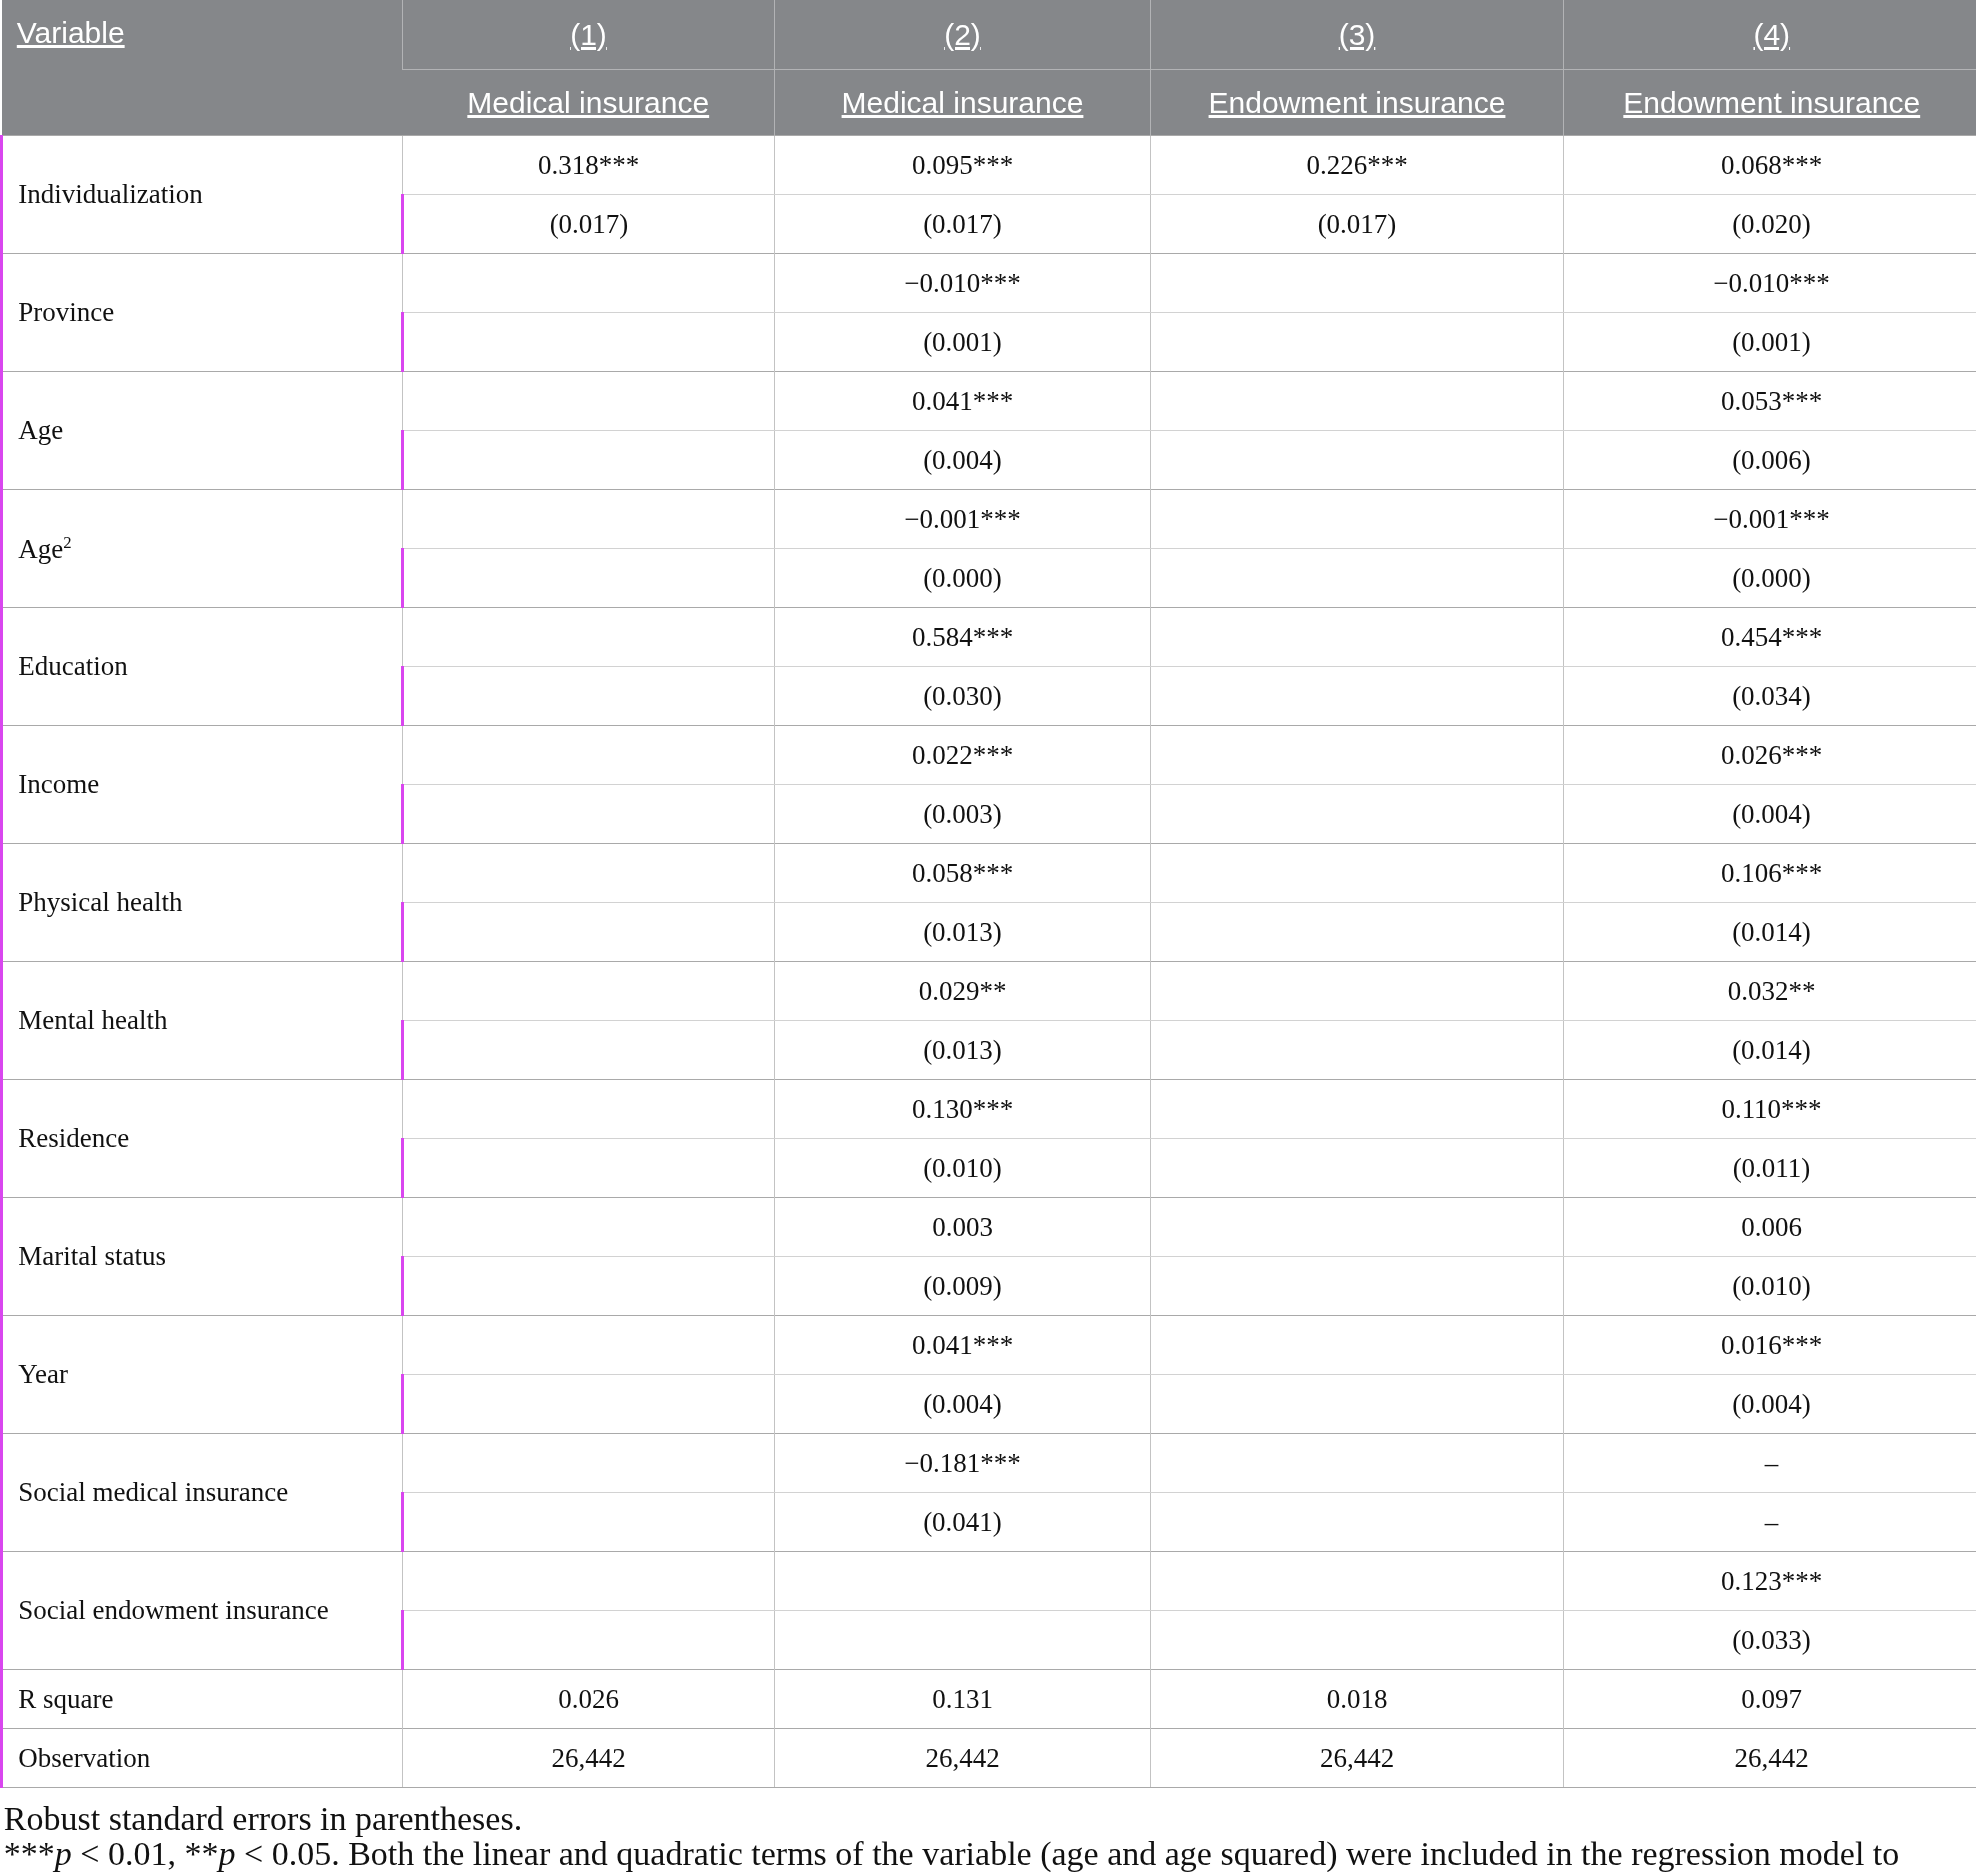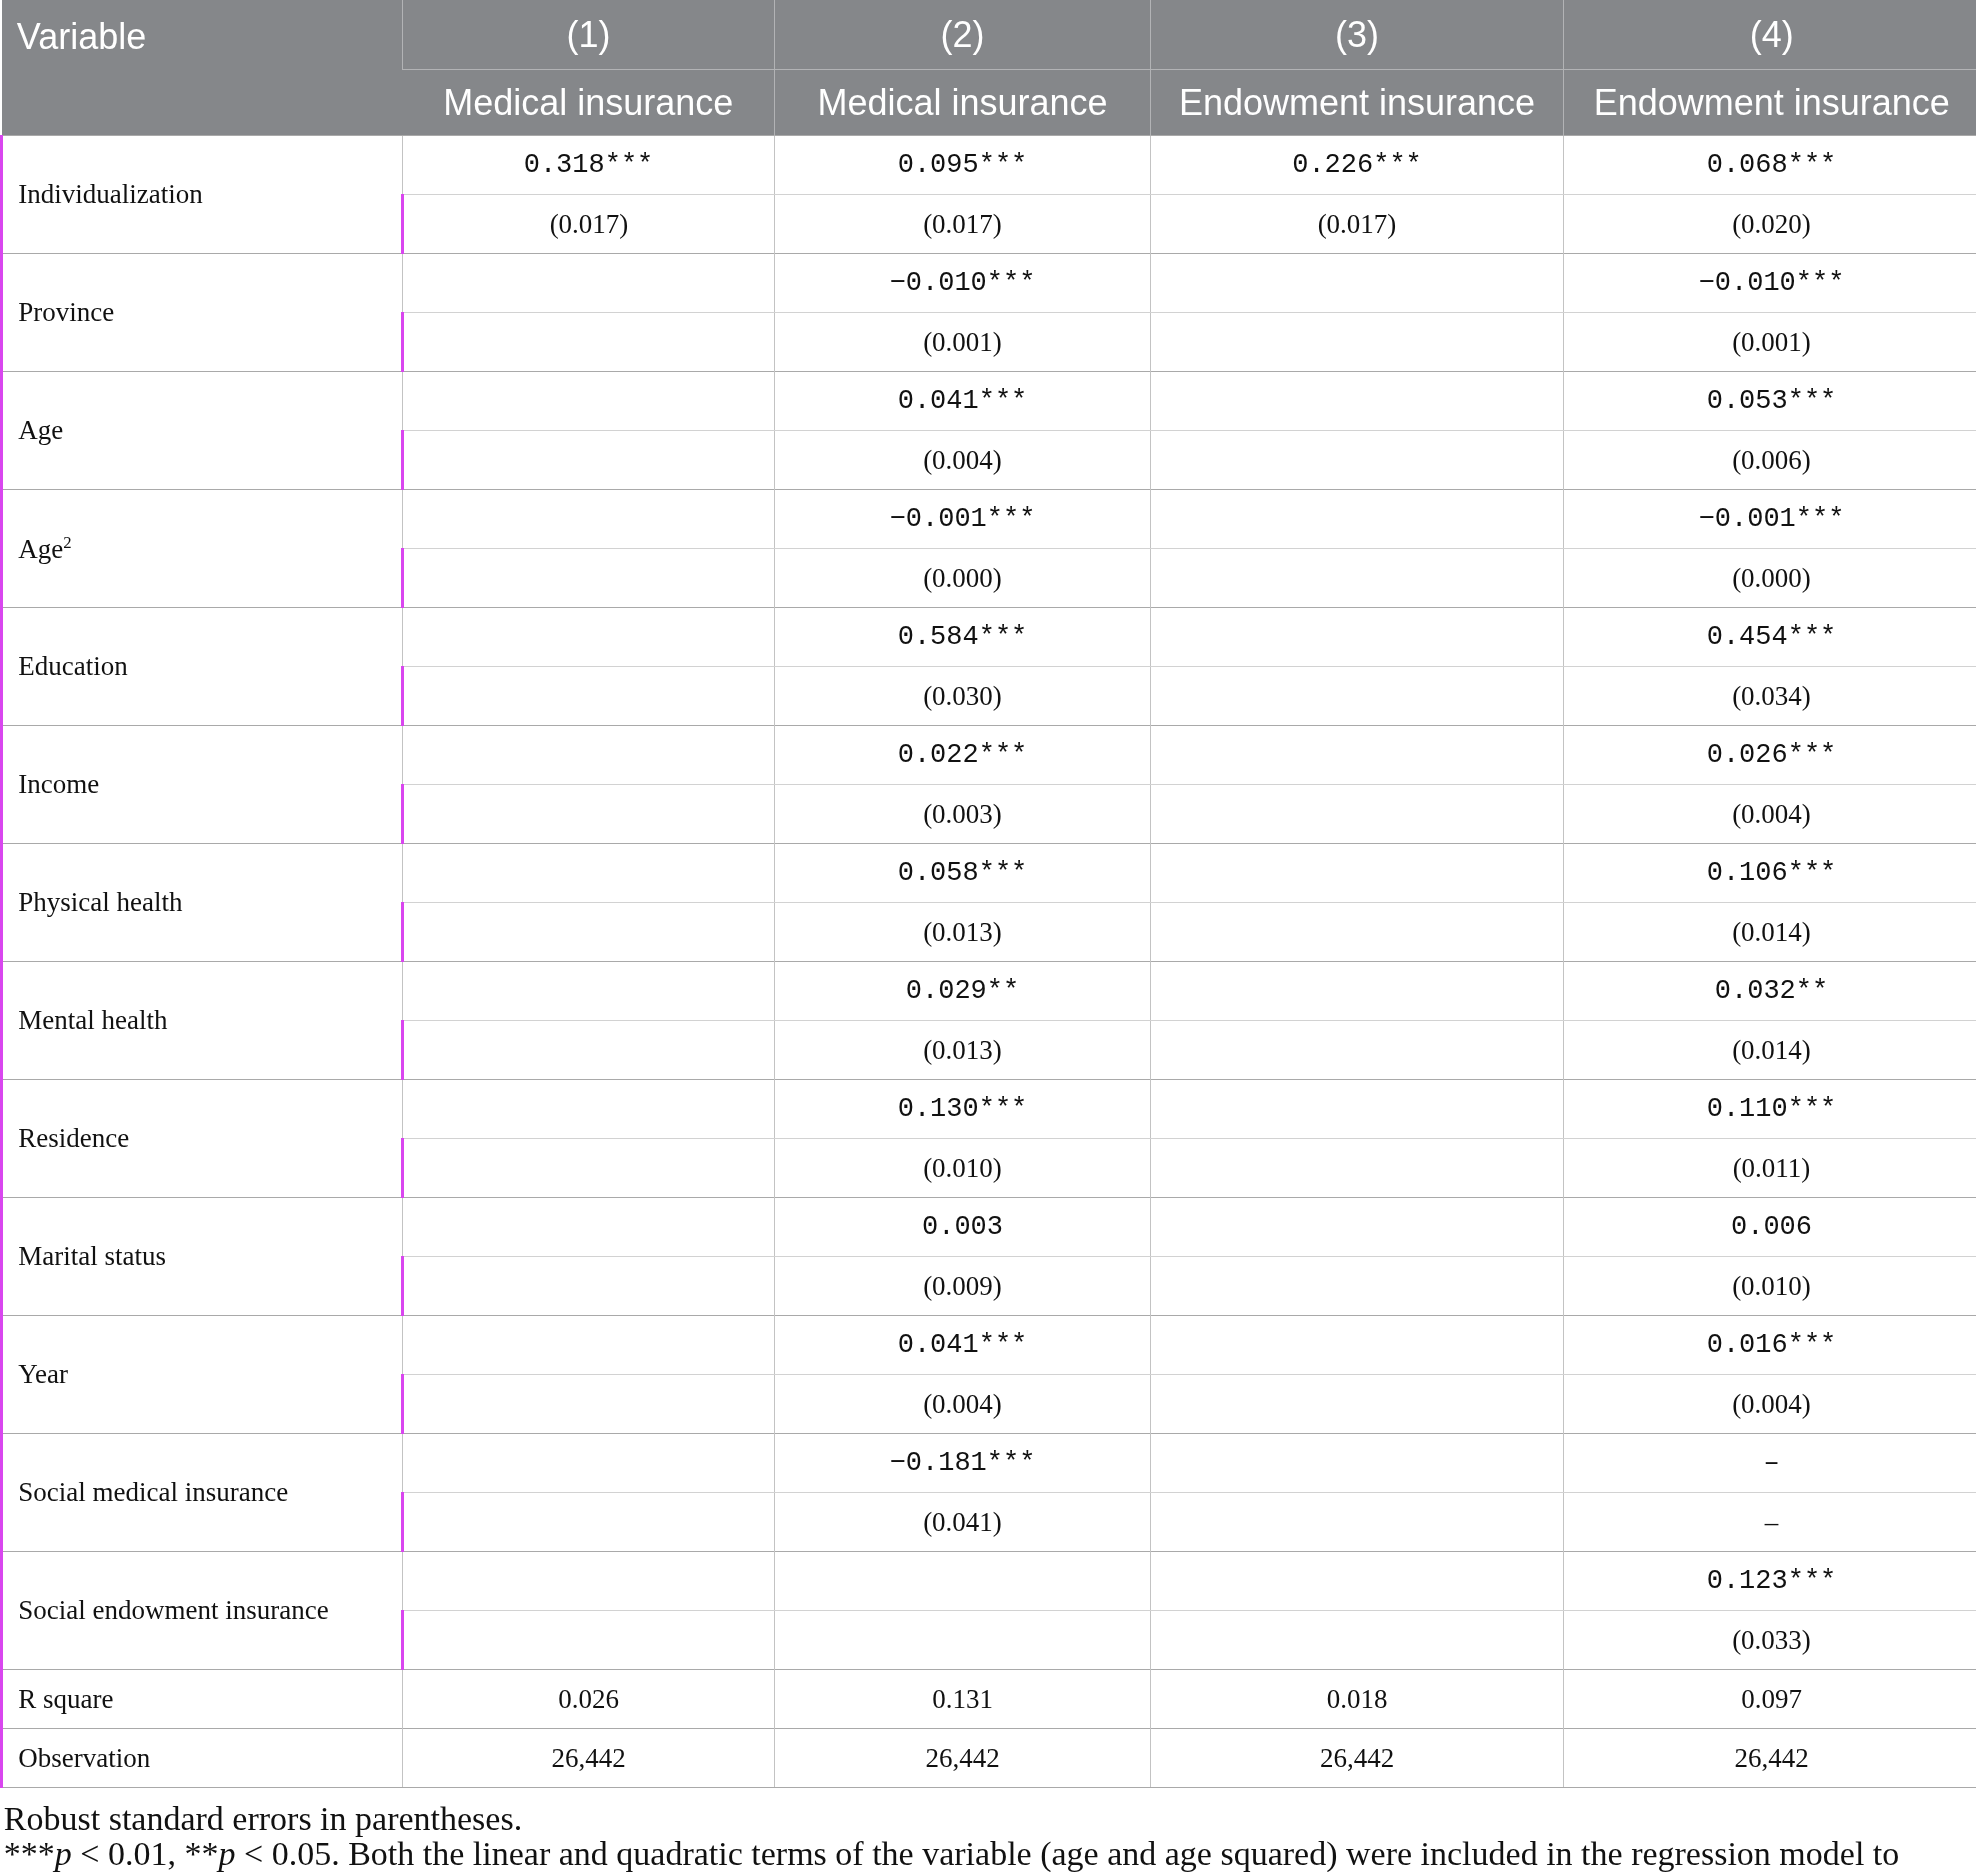--- a/index.html
+++ b/index.html
@@ -24,23 +24,24 @@
   col.c-2 { width: 376px; }
   col.c-3 { width: 413px; }
   col.c-4 { width: 416px; }
 
   
   thead th {
     background: #85878a;
     color: #ffffff;
     font-family: "Liberation Sans", sans-serif;
     font-weight: 400;
-    font-size: 36px;
+    font-size: 30px;
     text-align: center;
     padding: 0;
+    text-decoration: underline;
   }
   thead tr.h1 th { height: 69px; }
   thead tr.h2 th { height: 65px; }
   thead th.var-head {
     text-align: left;
     vertical-align: top;
     padding: 16.3px 0 0 15.3px;
   }
   thead th + th { border-left: 1.9px solid #b2b3b5; }
   thead tr.h1 th.colnum { border-bottom: 1.9px solid #b2b3b5; }
@@ -57,21 +58,21 @@
   tbody td:first-child { border-left: 3px solid #d946ef; }
   tbody td:last-child { border-right: 1px solid #cccccc; }
   tbody td.num { text-align: center; }
   tbody td.var-cell, tbody td.sum-label {
     text-align: left;
     padding-left: 15.3px;
   }
   tbody td.var-cell sup { font-size: 0.62em; }
 
   
-  tr.coef-row td.num { border-bottom: 1px solid #d2d2d2; font-family: Liberation Mono, monospace; }
+  tr.coef-row td.num { border-bottom: 1px solid #d2d2d2; }
   
   tr.group-start td { border-top: 1.9px solid #a9a9a9; }
   tbody tr:last-child td { border-bottom: 1.9px solid #a9a9a9; }
 
   
   .notes {
     padding: 13.4px 5.7px 0 3.8px;
     font-size: 34px;
     line-height: 35px;
     color: #111111;

